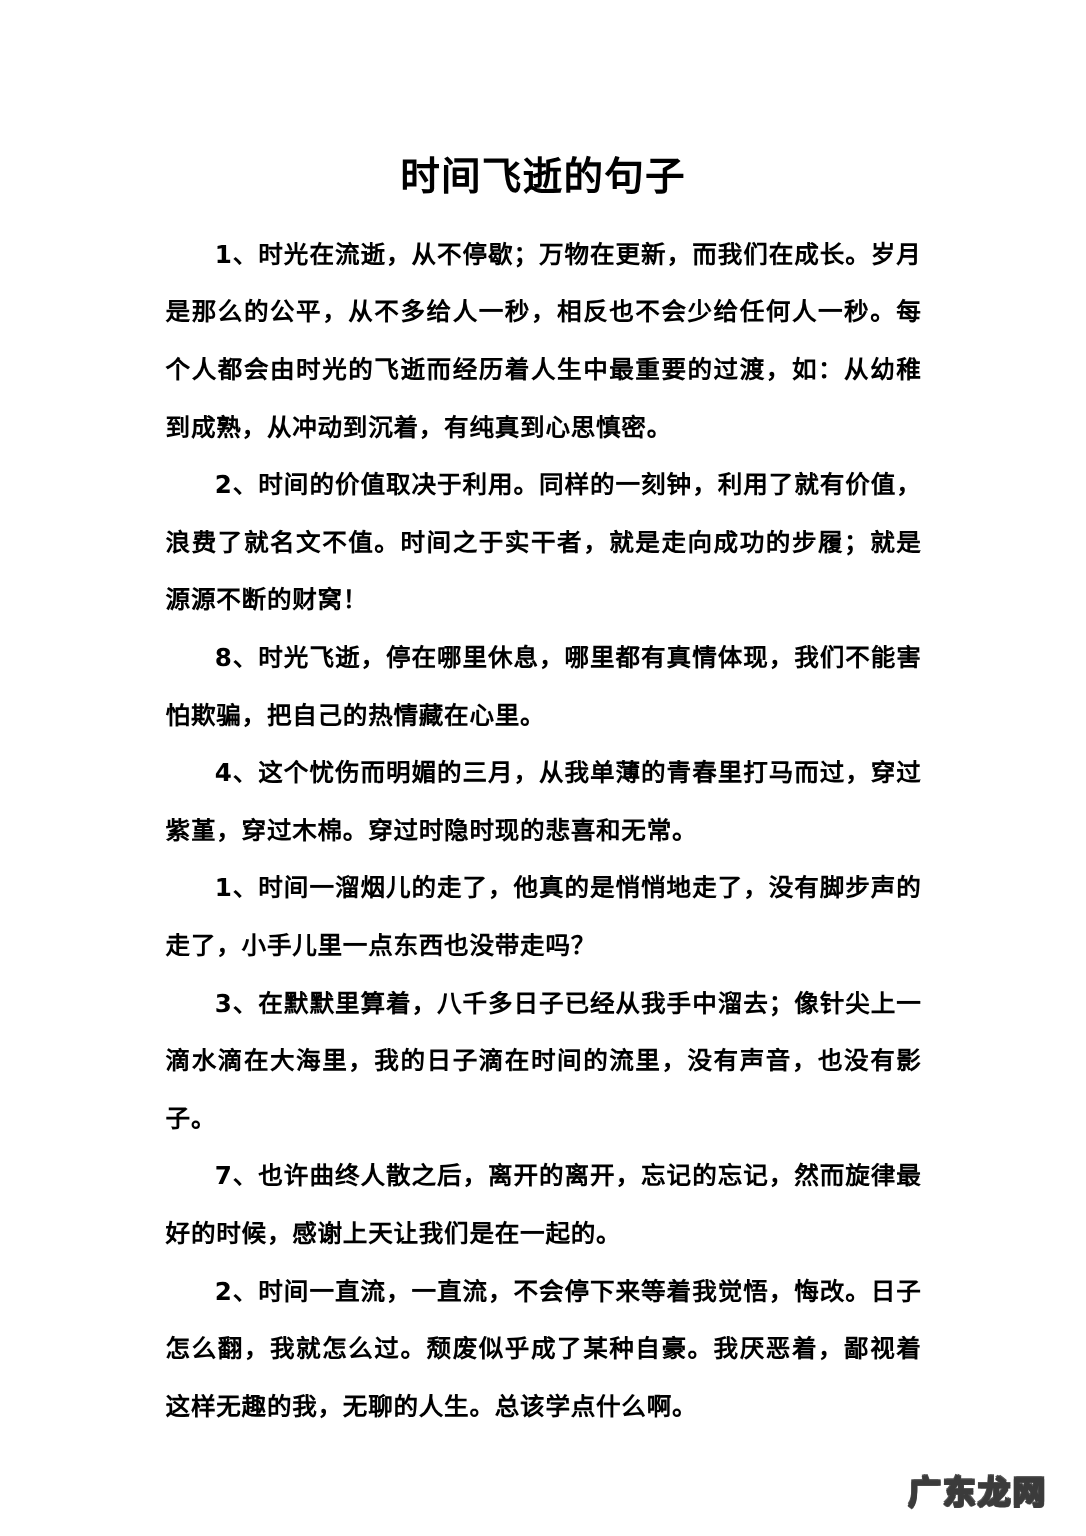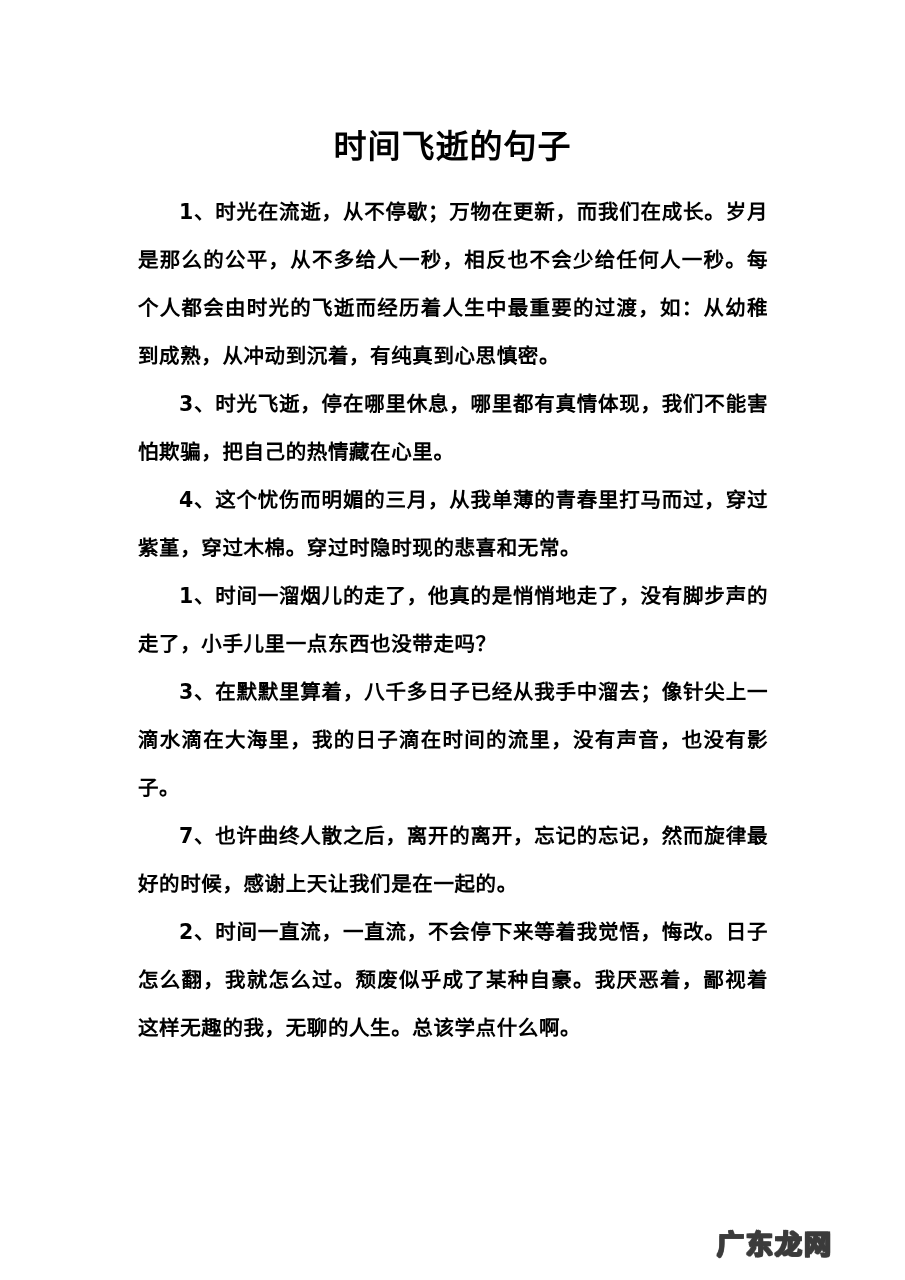--- a/index.html
+++ b/index.html
@@ -53,21 +53,21 @@
     line-height: 48px;
     text-align: justify;
     text-justify: inter-character;
     letter-spacing: 0.6px;
     font-weight: bold;
     font-family: "DejaVu Sans", "Liberation Sans", sans-serif;
   }
 
   .watermark {
     position: absolute;
-    left: 717px;
+    left: 757px;
     top: 1229px;
     font-size: 27px;
     font-weight: bold;
     letter-spacing: 2px;
     line-height: 32px;
     color: #000000;
     -webkit-text-stroke: 1.6px #3b3b3b;
     text-shadow:
       1px 1px 0 #555,
       -1px 1px 0 #555,
@@ -80,21 +80,22 @@
 </style>
 </head>
 <body>
 
 <div class="page">
 
   <h1 class="doc-title">时间飞逝的句子</h1>
 
   <div class="body-text">
     <p class="para">1、时光在流逝，从不停歇；万物在更新，而我们在成长。岁月是那么的公平，从不多给人一秒，相反也不会少给任何人一秒。每个人都会由时光的飞逝而经历着人生中最重要的过渡，如：从幼稚到成熟，从冲动到沉着，有纯真到心思慎密。</p>
-    <p class="para">3、时光飞逝，停在哪里休息，哪里都有真情体现，我们不能害怕欺骗，把自己的热情藏在心里。</p>
+    <p class="para">2、时间的价值取决于利用。同样的一刻钟，利用了就有价值，浪费了就名文不值。时间之于实干者，就是走向成功的步履；就是源源不断的财窝！</p>
+    <p class="para">8、时光飞逝，停在哪里休息，哪里都有真情体现，我们不能害怕欺骗，把自己的热情藏在心里。</p>
     <p class="para">4、这个忧伤而明媚的三月，从我单薄的青春里打马而过，穿过紫堇，穿过木棉。穿过时隐时现的悲喜和无常。</p>
     <p class="para">1、时间一溜烟儿的走了，他真的是悄悄地走了，没有脚步声的走了，小手儿里一点东西也没带走吗？</p>
     <p class="para">3、在默默里算着，八千多日子已经从我手中溜去；像针尖上一滴水滴在大海里，我的日子滴在时间的流里，没有声音，也没有影子。</p>
     <p class="para">7、也许曲终人散之后，离开的离开，忘记的忘记，然而旋律最好的时候，感谢上天让我们是在一起的。</p>
     <p class="para">2、时间一直流，一直流，不会停下来等着我觉悟，悔改。日子怎么翻，我就怎么过。颓废似乎成了某种自豪。我厌恶着，鄙视着这样无趣的我，无聊的人生。总该学点什么啊。</p>
   </div>
 
   <div class="watermark">广东龙网</div>
 
 </div>

